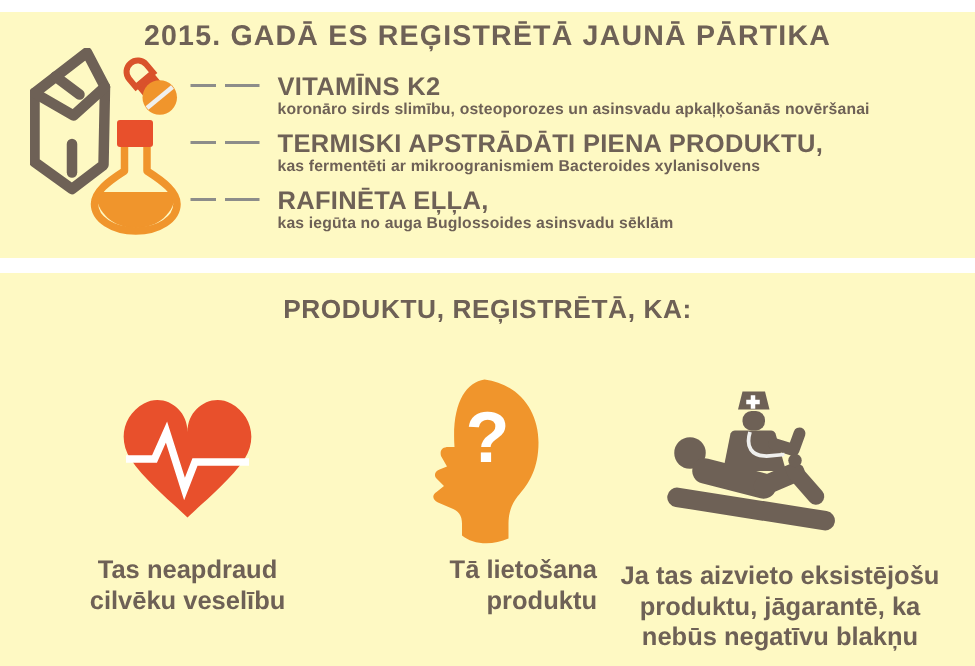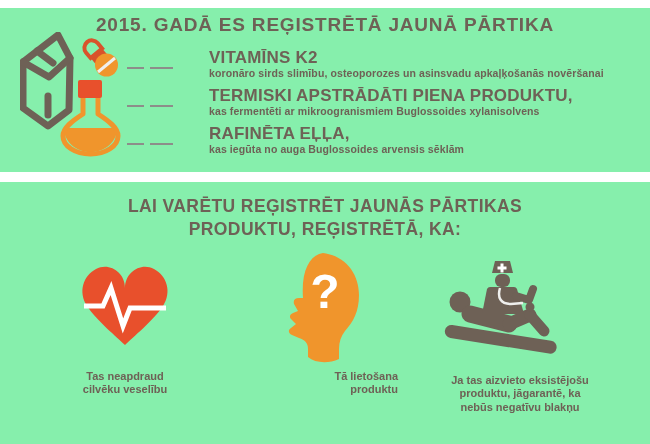--- a/index.html
+++ b/index.html
@@ -2,44 +2,44 @@
 <html><head>
 <meta charset="utf-8">
 <style>
   html,body{margin:0;padding:0;}
   body{
     width:650px;height:444px;position:relative;overflow:hidden;
     background:#ffffff;
     font-family:"Liberation Sans",sans-serif;
     -webkit-font-smoothing:antialiased;
   }
-  .section{position:absolute;left:0;width:650px;background:#86efac;}
+  .section{position:absolute;left:0;width:650px;background:#fef9c3;}
   #top-section{top:8px;height:164px;}
   #bottom-section{top:182px;height:262px;}
   .main-title{
     position:absolute;left:0;width:650px;text-align:center;
     color:#6e6156;font-weight:bold;font-size:19px;letter-spacing:0.8px;
   }
   #top-title{top:6px;}
   #bottom-title{top:13px;font-size:17.5px;line-height:1.32;letter-spacing:0.4px;}
   #icon-cluster{position:absolute;left:20px;top:24px;}
   #nf-items{position:absolute;left:127px;top:40px;width:515px;}
-  .nf-item{display:flex;align-items:center;margin-bottom:6px;gap:24px;}
+  .nf-item{display:flex;align-items:flex-start;margin-bottom:6px;}
   .dash-row{display:flex;gap:6px;margin-top:8px;width:46px;flex:0 0 46px;margin-right:12px;}
   .dash{height:2px;background:#8d8d8a;display:inline-block;}
   .dash.short{width:17px;}
   .dash.long{width:23px;}
   .nf-heading{
     color:#6e6156;font-weight:bold;font-size:17px;line-height:19px;letter-spacing:0.2px;
   }
   .nf-sub{
     color:#6e6156;font-weight:bold;font-size:10.5px;line-height:13px;margin-top:0;letter-spacing:0.1px;
   }
   .card-caption{
-    position:absolute;color:#6e6156;font-weight:bold;font-size:11px;
+    position:absolute;color:#6e6156;font-weight:bold;font-size:17px;
     line-height:1.22;text-align:center;
   }
   #caption-1{left:30px;width:190px;top:188px;}
   #caption-2{left:228px;width:170px;top:188px;text-align:right;}
   #caption-3{left:385px;width:270px;top:192px;}
   .card-icon{position:absolute;}
   #heart-icon{left:75px;top:76px;}
   #head-icon{left:268px;top:68px;}
   #doctor-icon{left:443px;top:70px;}
 </style>
@@ -88,42 +88,41 @@
       </div>
     </div>
 
     <div class="nf-item">
       <div class="dash-row">
         <span class="dash short"></span>
           <span class="dash long"></span>
       </div>
       <div class="nf-text">
         <div class="nf-heading">TERMISKI APSTRĀDĀTI PIENA PRODUKTU,</div>
-        <div class="nf-sub">kas fermentēti ar mikroogranismiem Buglossoides xylanisolvens</div>
+        <div class="nf-sub">kas fermentēti ar mikroogranismiem Bacteroides xylanisolvens</div>
       </div>
     </div>
 
     <div class="nf-item">
       <div class="dash-row">
         <span class="dash short"></span>
           <span class="dash long"></span>
       </div>
       <div class="nf-text">
         <div class="nf-heading">RAFINĒTA EĻĻA,</div>
-        <div class="nf-sub">kas iegūta no auga Buglossoides arvensis sēklām</div>
+        <div class="nf-sub">kas iegūta no auga Buglossoides asinsvadu sēklām</div>
       </div>
     </div>
 
   </div>
 </div>
 
 <div class="section" id="bottom-section">
 
   <div class="main-title" id="bottom-title">
-    <div>LAI VARĒTU REĢISTRĒT JAUNĀS PĀRTIKAS</div>
     <div>PRODUKTU, REĢISTRĒTĀ, KA:</div>
   </div>
 
   <svg class="card-icon" id="heart-icon" width="100" height="92" viewBox="0 0 100 92">
     <path d="M50,30 C50,14 66,4 79,11 C92,18 97,34 88,48 C78,63 58,79 50,87 C42,79 22,63 12,48 C3,34 8,18 21,11 C34,4 50,14 50,30 Z" fill="#e8502c"></path>
     <path d="M9,48 L28,48 L36,30 L48,68 L55,50 L91,50" fill="none" stroke="#ffffff" stroke-width="5" stroke-linejoin="miter"></path>
   </svg>
 
   <svg class="card-icon" id="head-icon" width="95" height="115" viewBox="0 0 95 115">
     <path d="M55,3 C78,6 91,24 91,45 C91,62 85,72 77,81 C73,86 71,92 71,99 L71,109 C60,114 47,113 40,107 L40,99 C40,93 37,90 31,88 L24,85 C20,83 20,80 23,78 L28,74 L23,69 C21,67 22,64 25,63 L30,61 L26,54 C25,50 27,48 31,48 L35,48 C33,20 42,5 55,3 Z" fill="#f0952c"></path>

